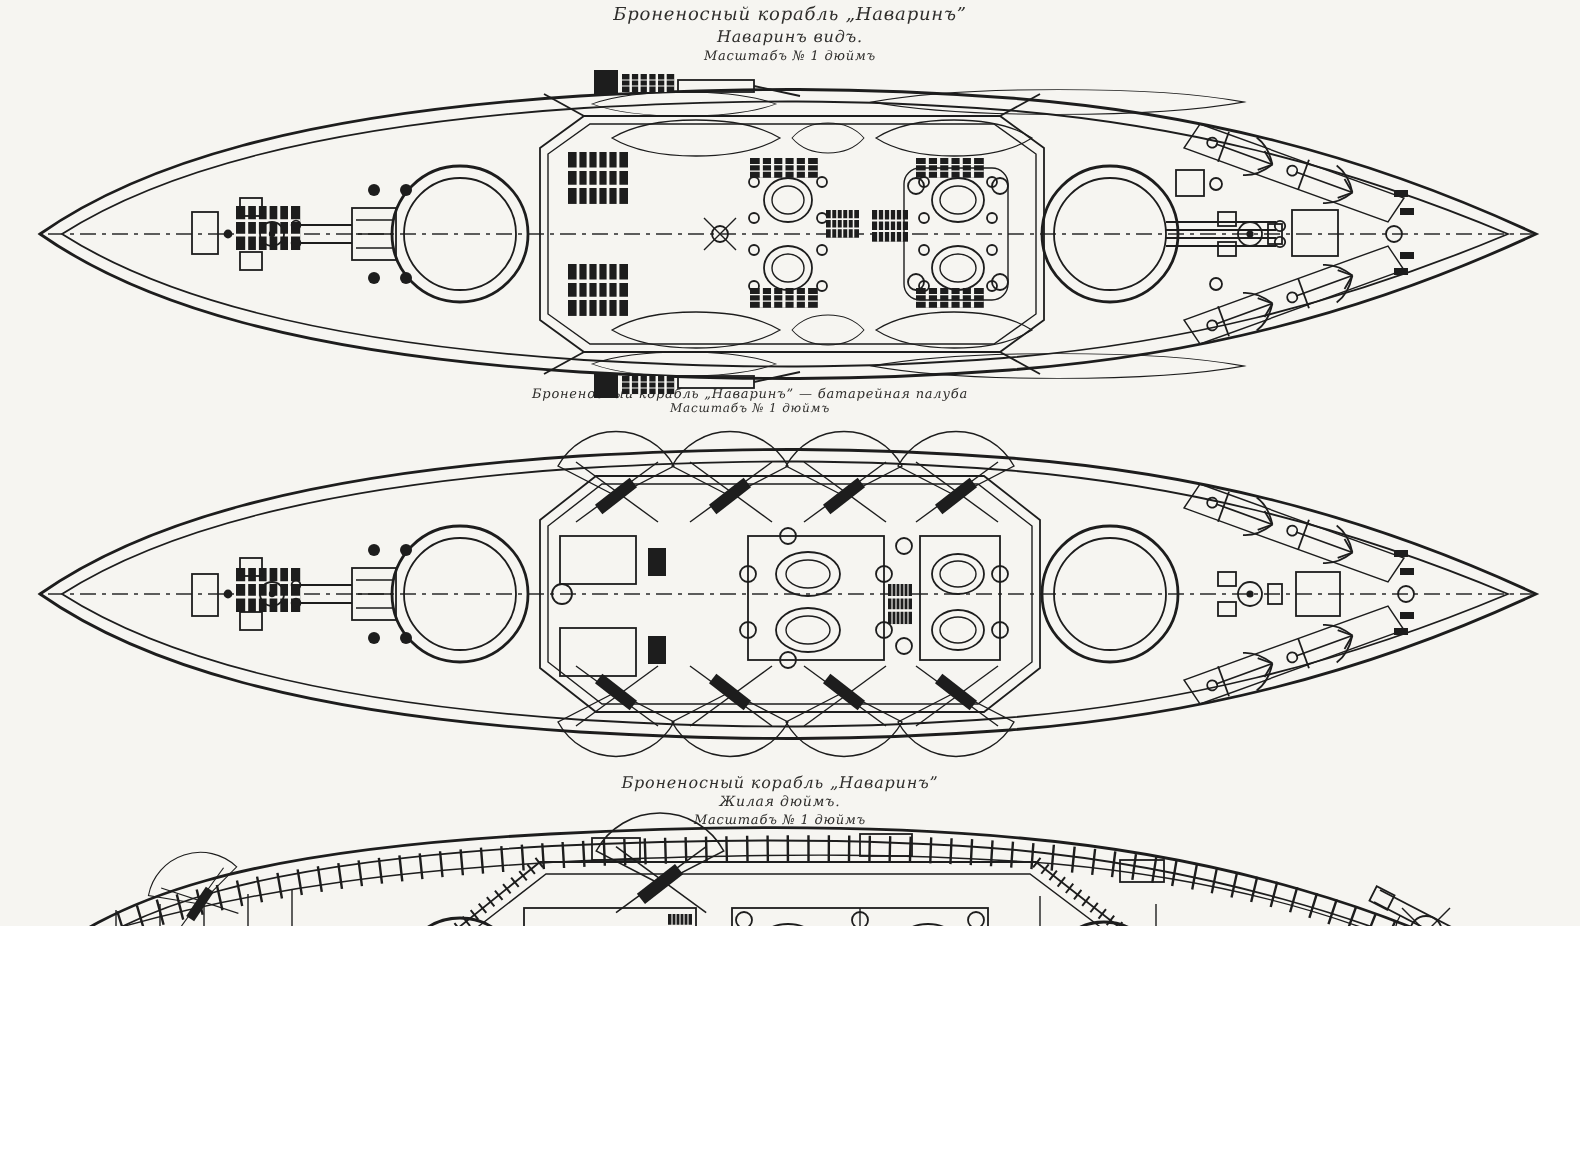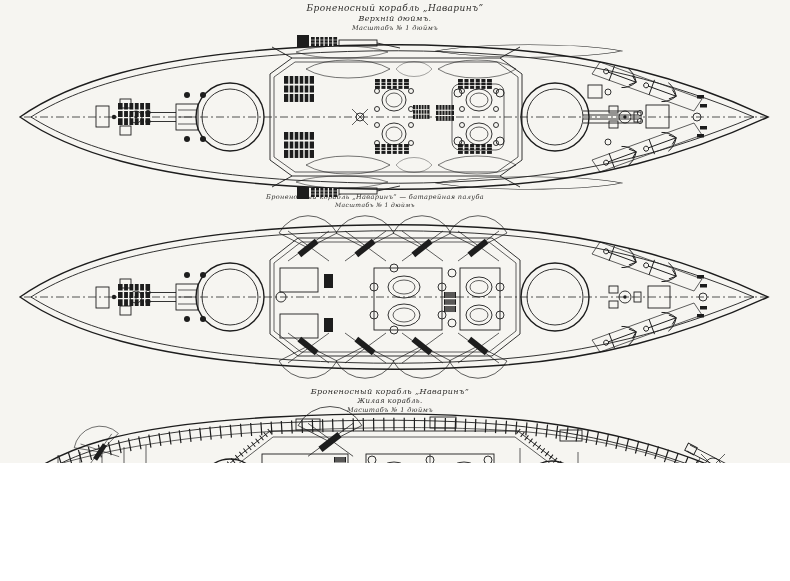--- a/index.html
+++ b/index.html
@@ -29,30 +29,30 @@
   .label.small .l1{font-size:6.5px;}
   .label.small .l2{font-size:6px;}
 </style>
 </head>
 <body>
 
 <div id="page">
 
   <div class="label" style="left:270px;top:3px;width:250px;">
     <div class="l1">Броненосный корабль „Наваринъ”</div>
-    <div class="l2">Верхній дюймъ.</div>
+    <div class="l2">Наваринъ видъ.</div>
     <div class="l3">Масштабъ № 1 дюймъ</div>
   </div>
   <div class="label small" style="left:250px;top:193px;width:250px;">
     <div class="l1">Броненосный корабль „Наваринъ” — батарейная палуба</div>
     <div class="l2">Масштабъ № 1 дюймъ</div>
   </div>
   <div class="label" style="left:280px;top:387px;width:220px;">
     <div class="l2">Броненосный корабль „Наваринъ”</div>
-    <div class="l3" style="font-size:7px">Жилая корабль.</div>
+    <div class="l3" style="font-size:7px">Жилая дюймъ.</div>
     <div class="l3">Масштабъ № 1 дюймъ</div>
   </div>
 
   <svg width="790" height="581" viewBox="0 0 790 581">
     <defs>
       <path id="hullO" d="M 20 117 C 70 82 150 57 290 48 C 370 43.5 430 43.5 505 49 C 595 56 680 76 768 117 C 680 158 595 178 505 185 C 430 190.5 370 190.5 290 186 C 150 177 70 152 20 117 Z"></path>
       <path id="hullI" d="M 31 117 C 78 87 156 63 292 54 C 370 49.5 428 49.5 502 55 C 588 62 668 81 754 117 C 668 153 588 172 502 179 C 428 184.5 370 184.5 292 180 C 156 171 78 147 31 117 Z"></path>
       <g id="grate">
         <rect x="0" y="0" width="30" height="22" class="f"></rect>
         <path class="paperline" d="M 5 0 V 22 M 10 0 V 22 M 15 0 V 22 M 20 0 V 22 M 25 0 V 22 M 0 7.3 H 30 M 0 14.6 H 30"></path>

